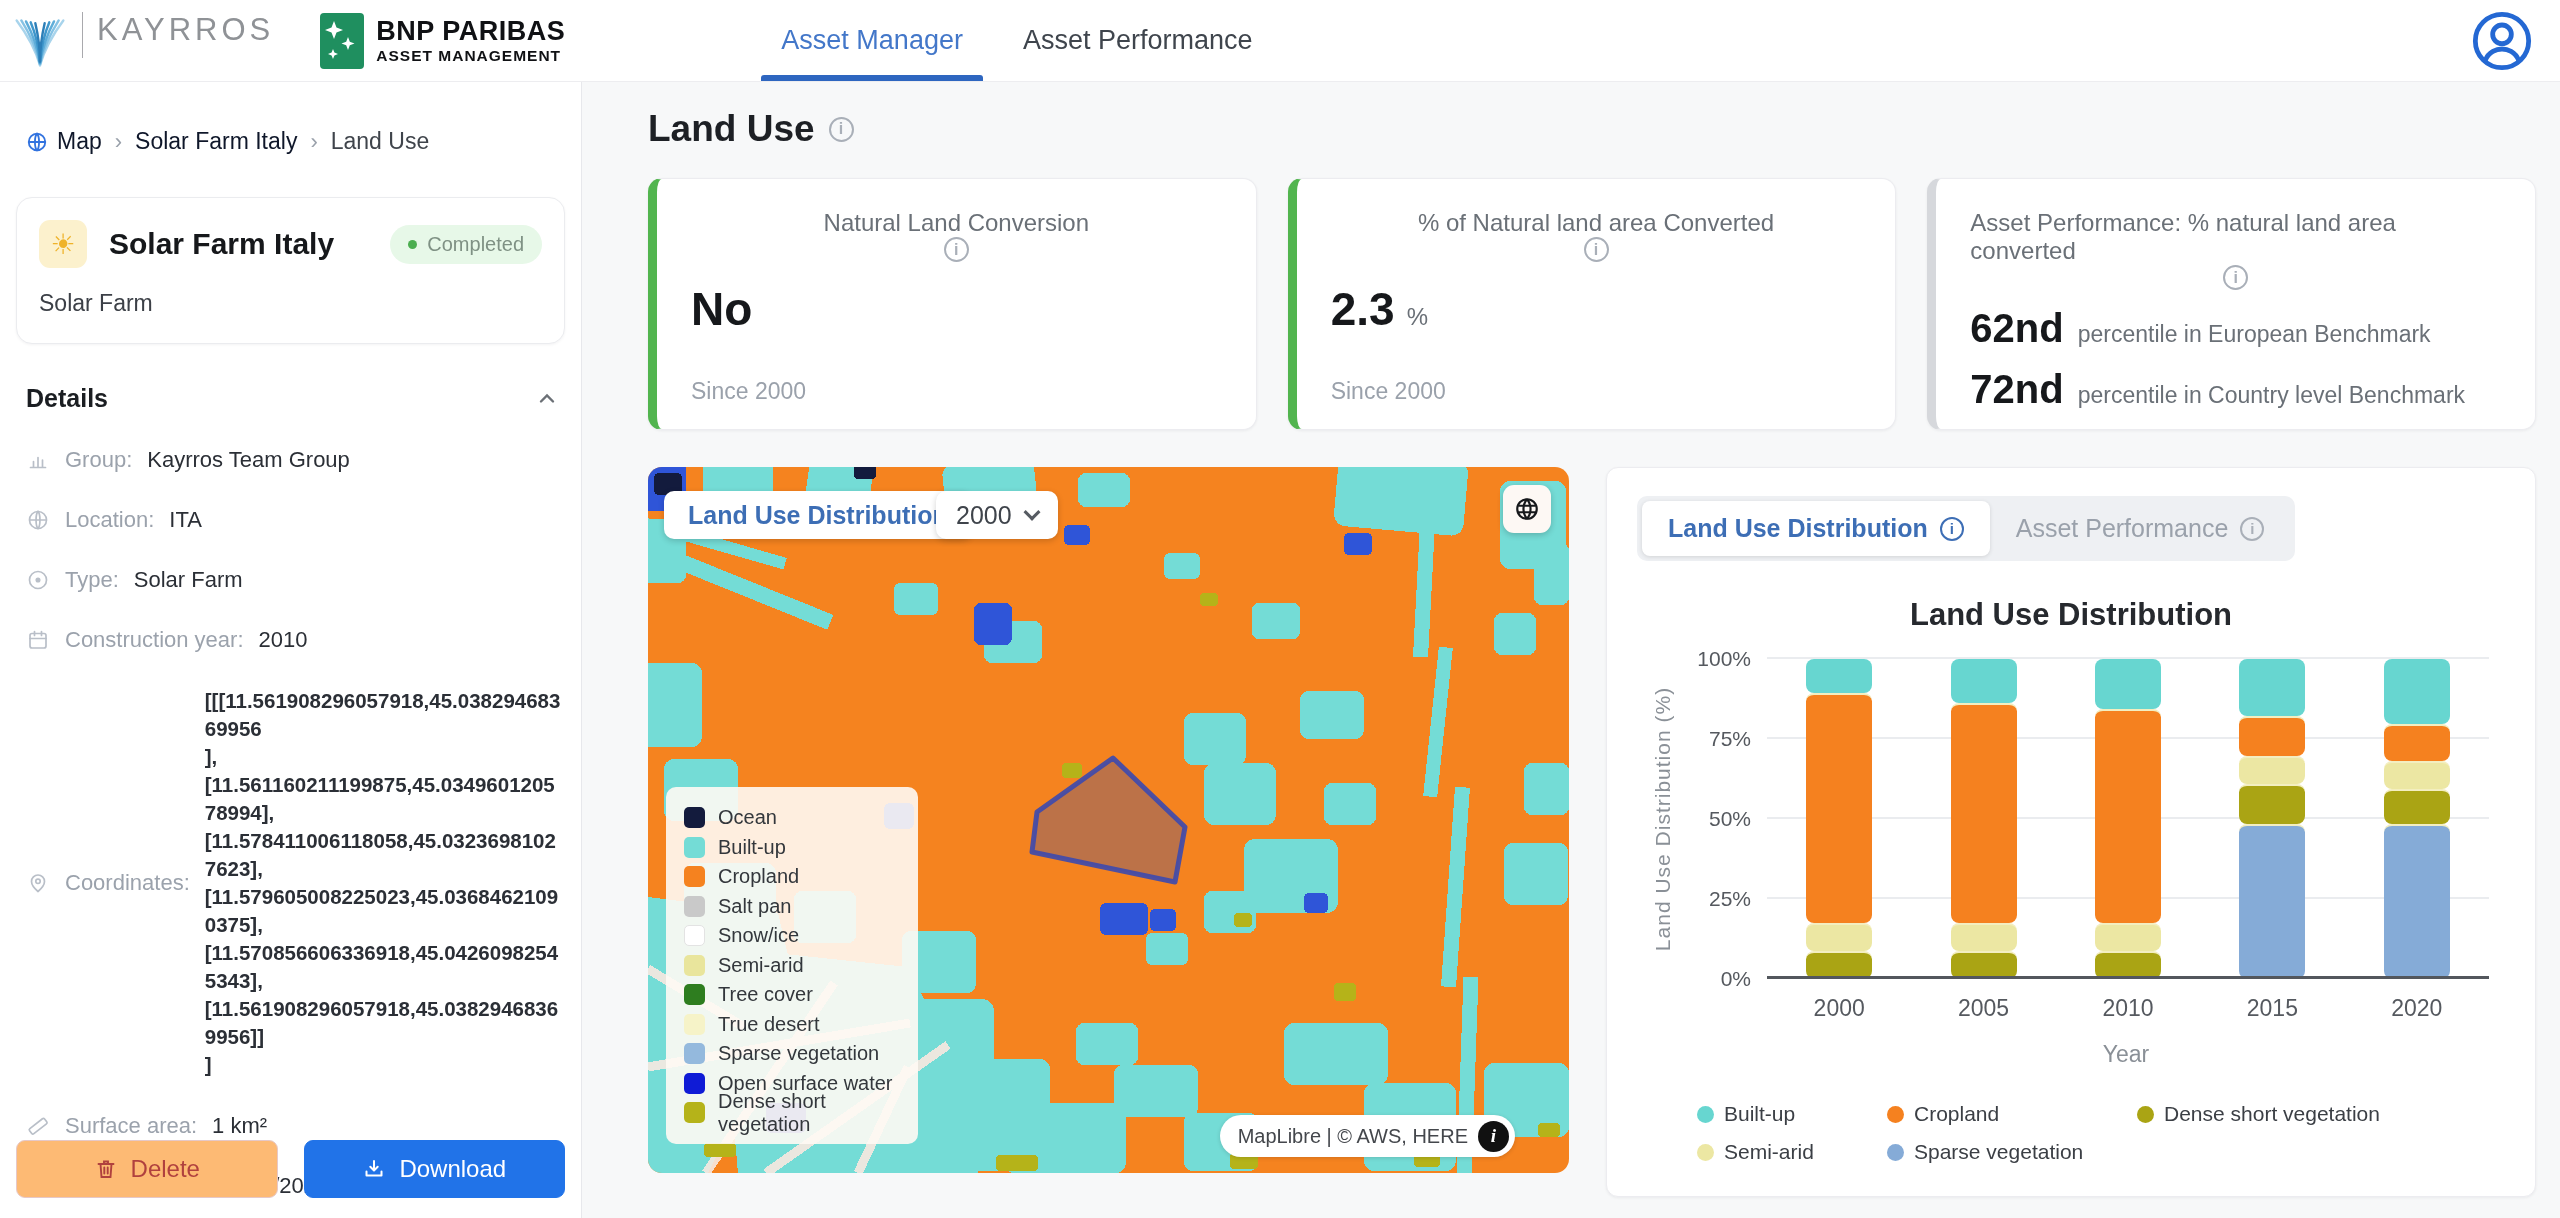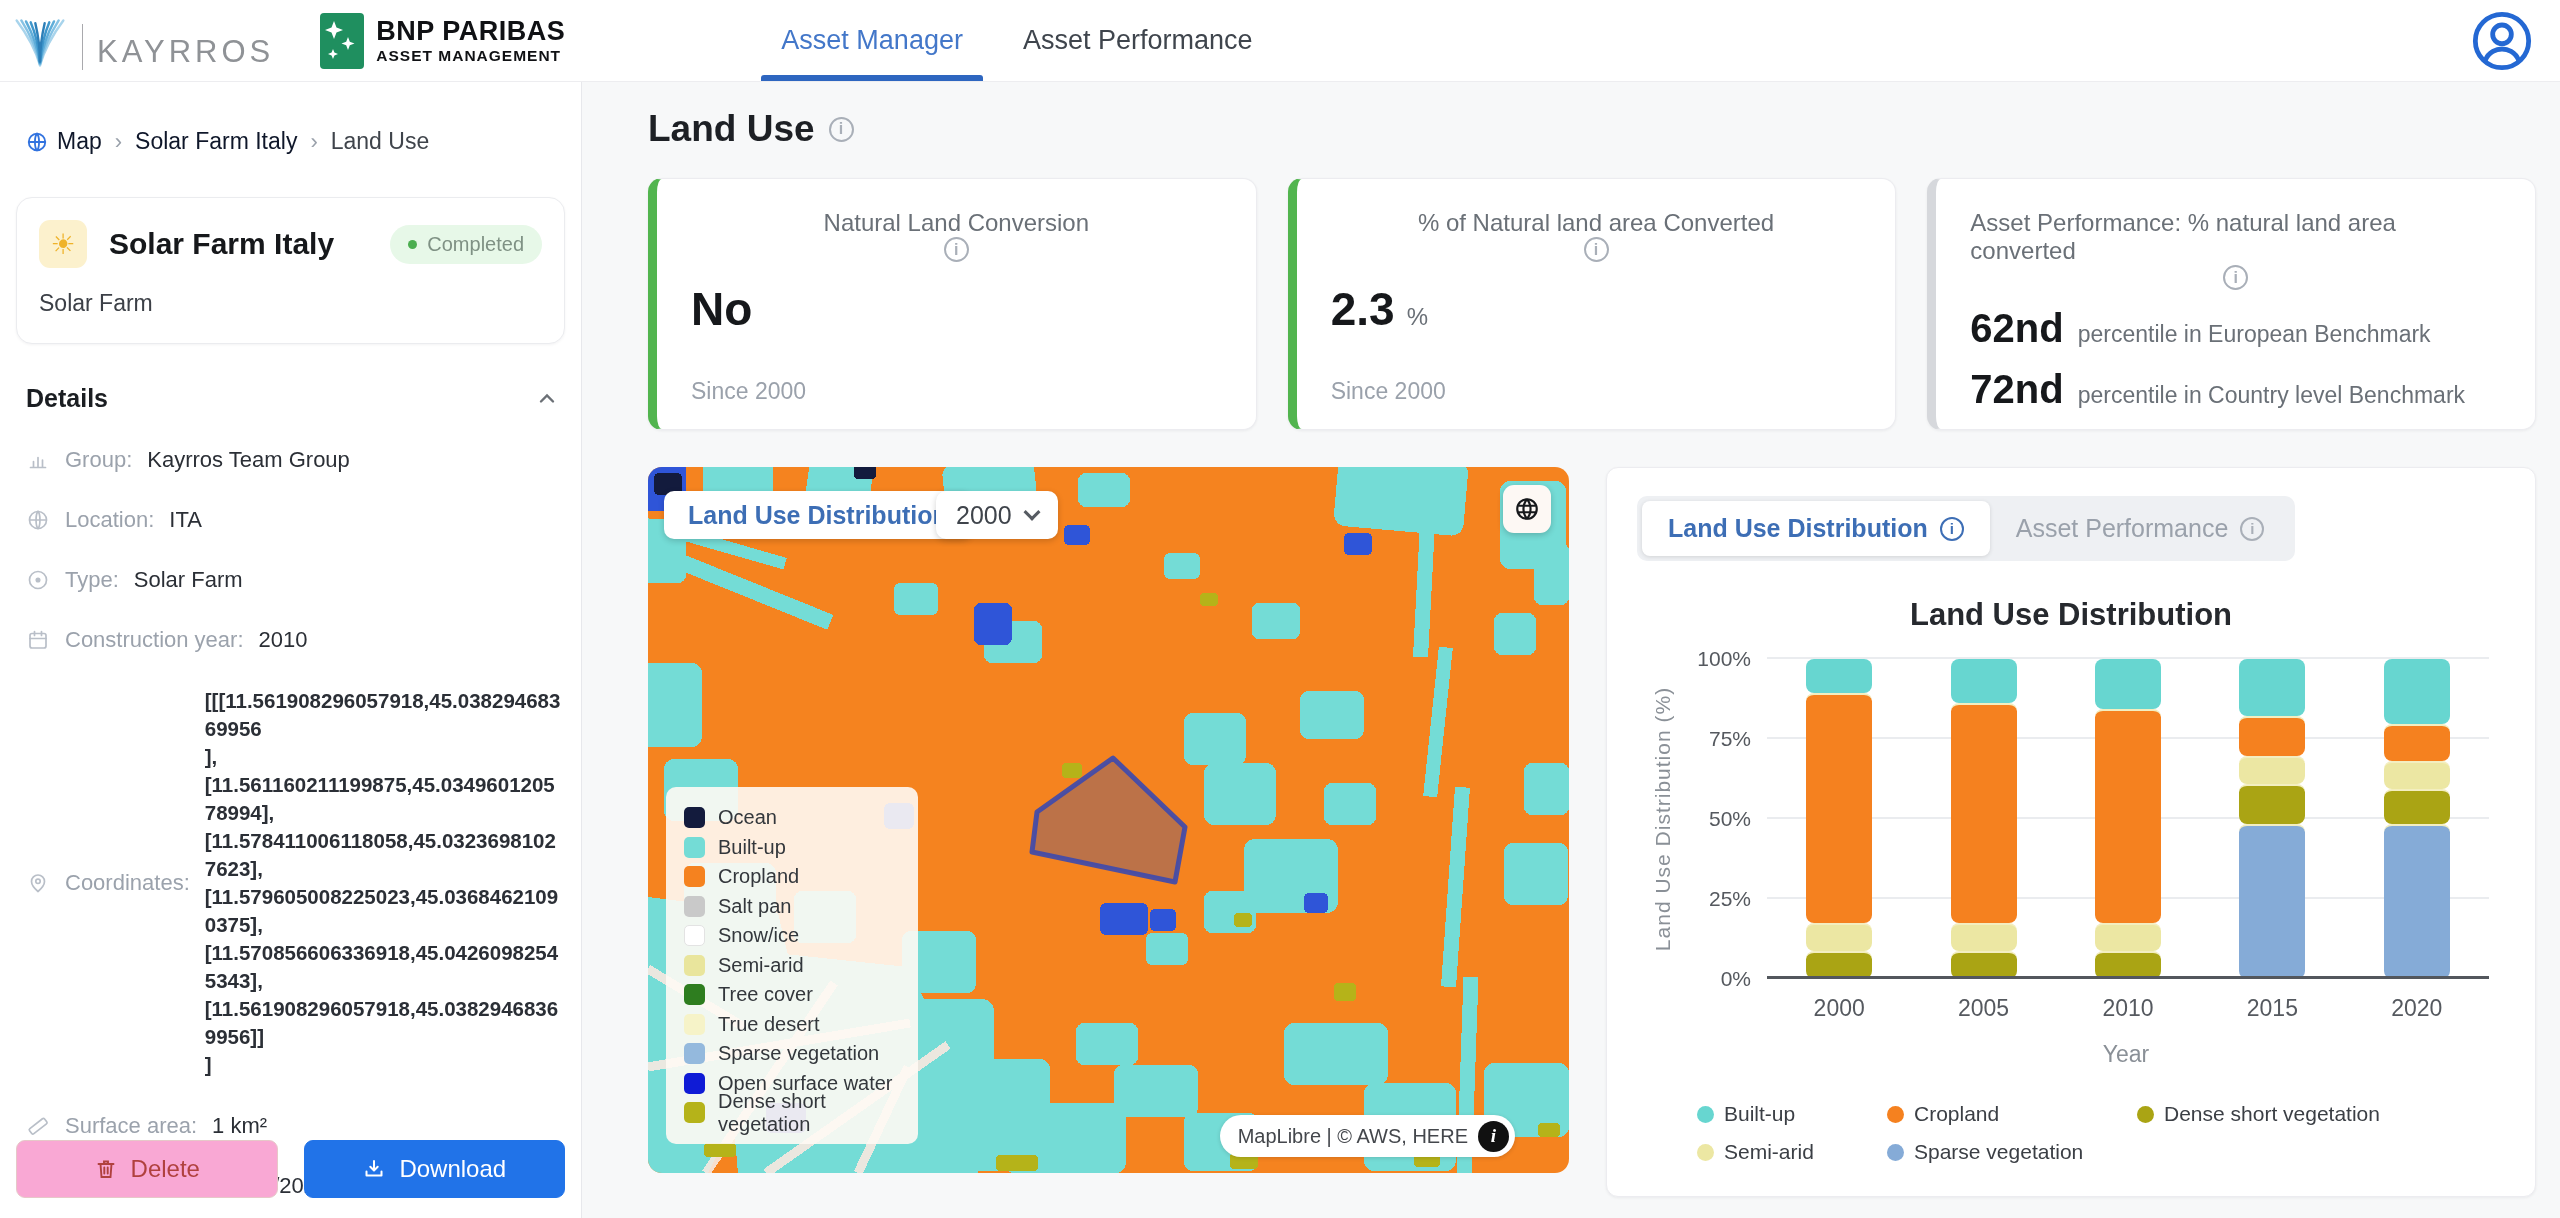--- a/index.html
+++ b/index.html
@@ -9,21 +9,21 @@
     background:#f7f8f9; color:#23262b; position:relative; overflow:hidden;
   }
   svg { display:block; }
 
   
   .header {
     position:absolute; top:0; left:0; width:2560px; height:82px;
     background:#fff; border-bottom:1px solid #ededf0;
     display:flex; align-items:center; padding:0 26px 0 12px; z-index:5;
   }
-  .brand-wrap { display:flex; align-items:flex-end; gap:14px; }
+  .brand-wrap { display:flex; align-items:flex-start; gap:14px; }
   .brand-name { font-size:31px; letter-spacing:4px; color:#8f9296; font-weight:400; }
   .brand-divider { width:1px; height:46px; background:#a9a9ad; }
   .partner { display:flex; align-items:center; gap:12px; margin-left:46px; }
   .partner-badge { width:44px; height:56px; border-radius:4px; background:#1f8f5f; position:relative; }
   .partner-text .l1 { font-size:27px; font-weight:800; color:#101114; letter-spacing:.5px; }
   .partner-text .l2 { font-size:15.5px; font-weight:700; color:#101114; letter-spacing:1px; }
   .tabs { display:flex; height:100%; margin-left:212px; }
   .tab { display:flex; align-items:center; height:100%; padding:0 4px; margin-right:52px;
          font-size:27px; color:#3f454d; cursor:pointer; position:relative; }
   .tab.active { color:#4377c9; }
@@ -59,21 +59,21 @@
   .drow { display:flex; align-items:center; gap:15px; margin-top:34px; padding-left:10px; font-size:22px; }
   .drow .dlabel { color:#9ba2ac; white-space:nowrap; }
   .drow .dvalue { color:#2b2f36; }
   .drow.coords { align-items:center; }
   .coords-val { font-size:20.5px; line-height:28px; white-space:pre-wrap; word-break:break-all; width:424px;font-weight:bold; }
   .dicon { flex:0 0 24px; }
 
   .side-actions { position:absolute; left:16px; right:16px; bottom:20px; display:flex; gap:26px; }
   .btn { height:58px; border-radius:9px; display:flex; align-items:center; justify-content:center;
     gap:13px; font-size:24px; cursor:pointer; flex:1; }
-  .btn-delete { background:#f9a8d4; border:1px solid #e6c8c8; color:#b0413e; }
+  .btn-delete { background:#fdba74; border:1px solid #e6c8c8; color:#b0413e; }
   .btn-download { background:#2173e8; border:1px solid #2173e8; color:#fff; }
 
   
   .main { position:absolute; top:82px; left:582px; right:0; bottom:0; padding:26px 24px 0 66px; }
   .page-title-row { display:flex; align-items:center; gap:14px; margin-bottom:28px; }
   .page-title { font-size:37px; font-weight:700; color:#1d2025; }
   .info-dot { display:inline-flex; align-items:center; justify-content:center; width:25px; height:25px;
     border:2px solid #a9afb8; border-radius:50%; color:#a9afb8; font-size:16px; font-weight:700; cursor:pointer; }
 
   .cards-row { display:flex; gap:31px; }

